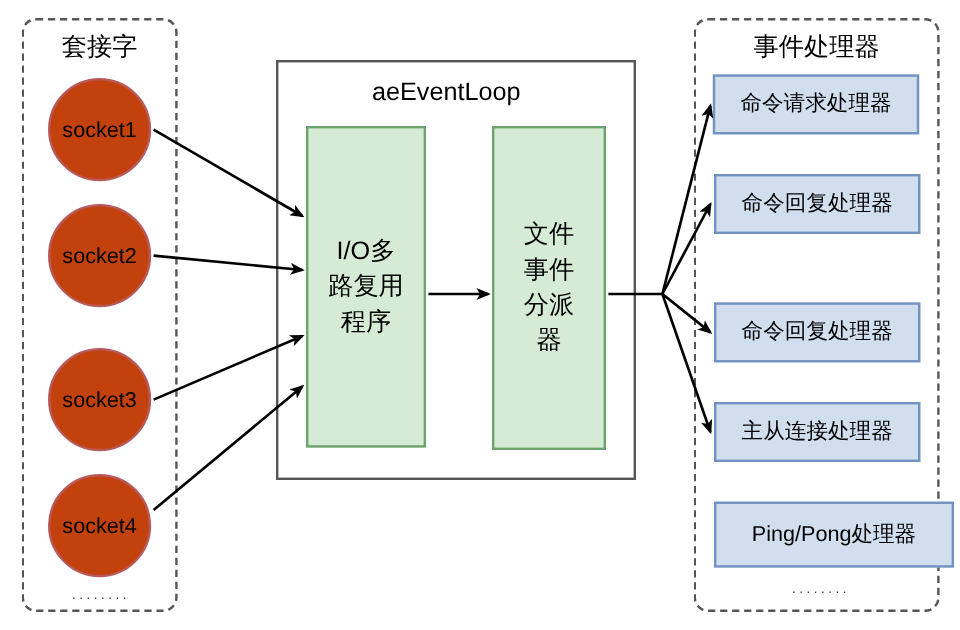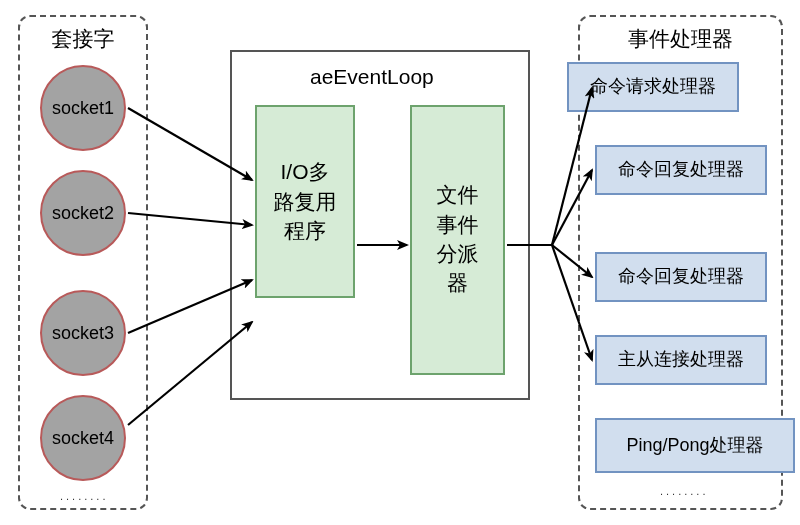--- a/index.html
+++ b/index.html
@@ -22,21 +22,21 @@
     top: 8px;
     width: 100%;
     text-align: center;
     font-size: 21px;
   }
   .socket-circle {
     position: absolute;
     width: 86px;
     height: 86px;
     border-radius: 50%;
-    background: #a3a3a3;
+    background: #c2410c;
     border: 2px solid #b85a5a;
     display: flex;
     align-items: center;
     justify-content: center;
     font-size: 18px;
   }
   .outer-solid {
     position: absolute;
     border: 2px solid #555;
     background: #fff;
@@ -99,32 +99,32 @@
     <span>socket3</span>
   </div>
 <div class="socket-circle" style="left:40px; top:395px;justify-content:center;">
     <span>socket4</span>
   </div>
 <div class="ellipsis" style="left:60px; top:490px;">........</div>
 
 <div class="outer-solid" style="left:230px; top:50px; width:300px; height:350px;"></div>
 <div class="label" style="left:310px; top:65px;">aeEventLoop</div>
 
-<div class="green-box" style="left:255px; top:105px; width:100px; height:193px;">
+<div class="green-box" style="left:255px; top:105px; width:100px; height:268px;">
   <span style="writing-mode:horizontal-tb; max-width:3em;">I/O多路复用程序</span>
 </div>
 <div class="green-box" style="left:410px; top:105px; width:95px; height:270px;font-family:Liberation Serif, serif;">
   <span style="max-width:2em;">文件事件分派器</span>
 </div>
 
 <div class="dashed-box" style="left:578px; top:15px; width:205px; height:495px;">
   <div class="group-title">事件处理器</div>
 </div>
 
-<div class="blue-box" style="left:567px; top:62px; width:172px; height:50px;text-align:right;">
+<div class="blue-box" style="left:594px; top:62px; width:172px; height:50px;text-align:right;">
     <span>命令请求处理器</span>
   </div>
 <div class="blue-box" style="left:595px; top:145px; width:172px; height:50px;">
     <span>命令回复处理器</span>
   </div>
 <div class="blue-box" style="left:595px; top:252px; width:172px; height:50px;">
     <span>命令回复处理器</span>
   </div>
 <div class="blue-box" style="left:595px; top:335px; width:172px; height:50px;justify-content:center;">
     <span>主从连接处理器</span>

